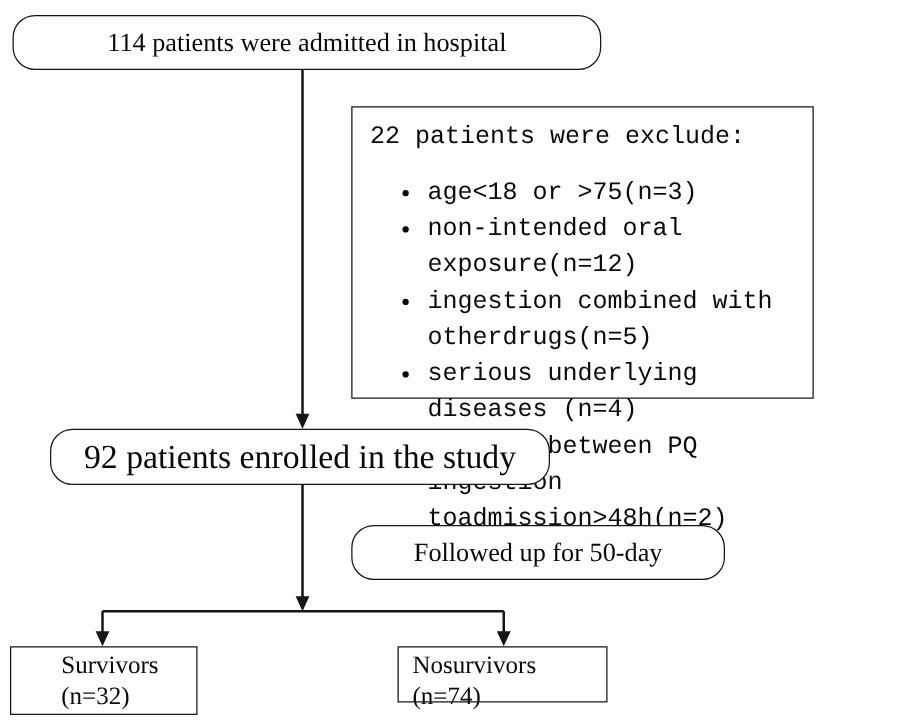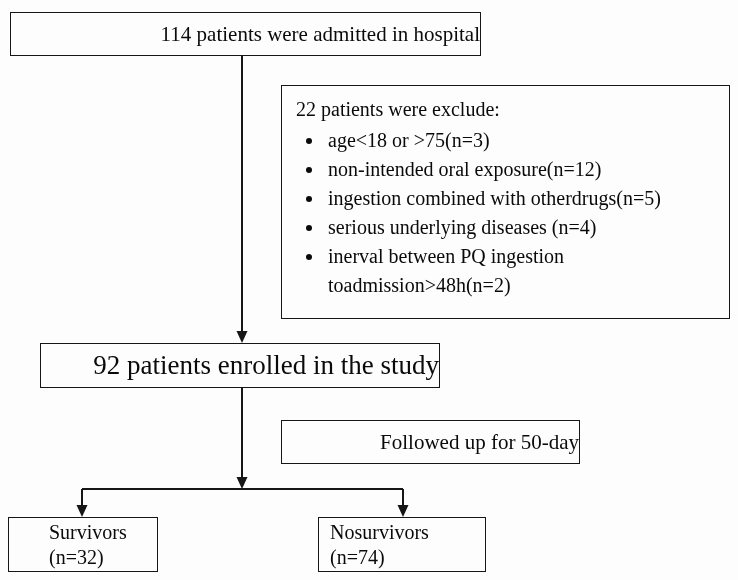--- a/index.html
+++ b/index.html
@@ -31,39 +31,41 @@
   }
   .box {
     position: absolute;
     box-sizing: border-box;
     border: 1.6px solid #161616;
     background: #fdfdfd;
   }
   .center {
     display: flex;
     align-items: center;
-    justify-content: flex-end;
+    justify-content: center;
     text-align: center;
+    border-radius: 18px;
   }
   .box-admitted {
     left: 10px; top: 12px; width: 471px; height: 44px;
     font-size: 21px;
   }
   .box-excluded {
-    left: 281px; top: 85px; width: 449px; height: 234px;
+    left: 281px; top: 85px; width: 370px; height: 234px;
     font-size: 20px;
     line-height: 29px;
     padding: 9px 12px 0 14px;
+    font-family: Liberation Mono, monospace;
   }
   .excl-title {
     margin: 0;
   }
   .excl-list {
     list-style: disc;
-    margin: 2px;
+    margin: 16px;
     padding: 0 0 0 27px;
   }
   .excl-list li {
     padding-left: 3px;
   }
   .box-enrolled {
     left: 40px; top: 343px; width: 400px; height: 45px;
     font-size: 27px;
   }
   .box-followup {
@@ -72,21 +74,21 @@
   }
   .box-outcome {
     font-size: 20px;
     line-height: 25px;
     padding: 2px 6px 2px 11px;
   }
   .box-survivors {
     left: 8px; top: 517px; width: 150px; height: 55px; padding-left: 40px;
   }
   .box-nonsurvivors {
-    left: 318px; top: 517px; width: 168px; height: 55px;
+    left: 318px; top: 517px; width: 168px; height: 45px;
   }
 </style>
 </head>
 <body>
 
 <div class="canvas">
 
   <svg class="connectors" width="738" height="580" viewBox="0 0 738 580">
     <g>
       <line x1="242" y1="56" x2="242" y2="333"></line>

